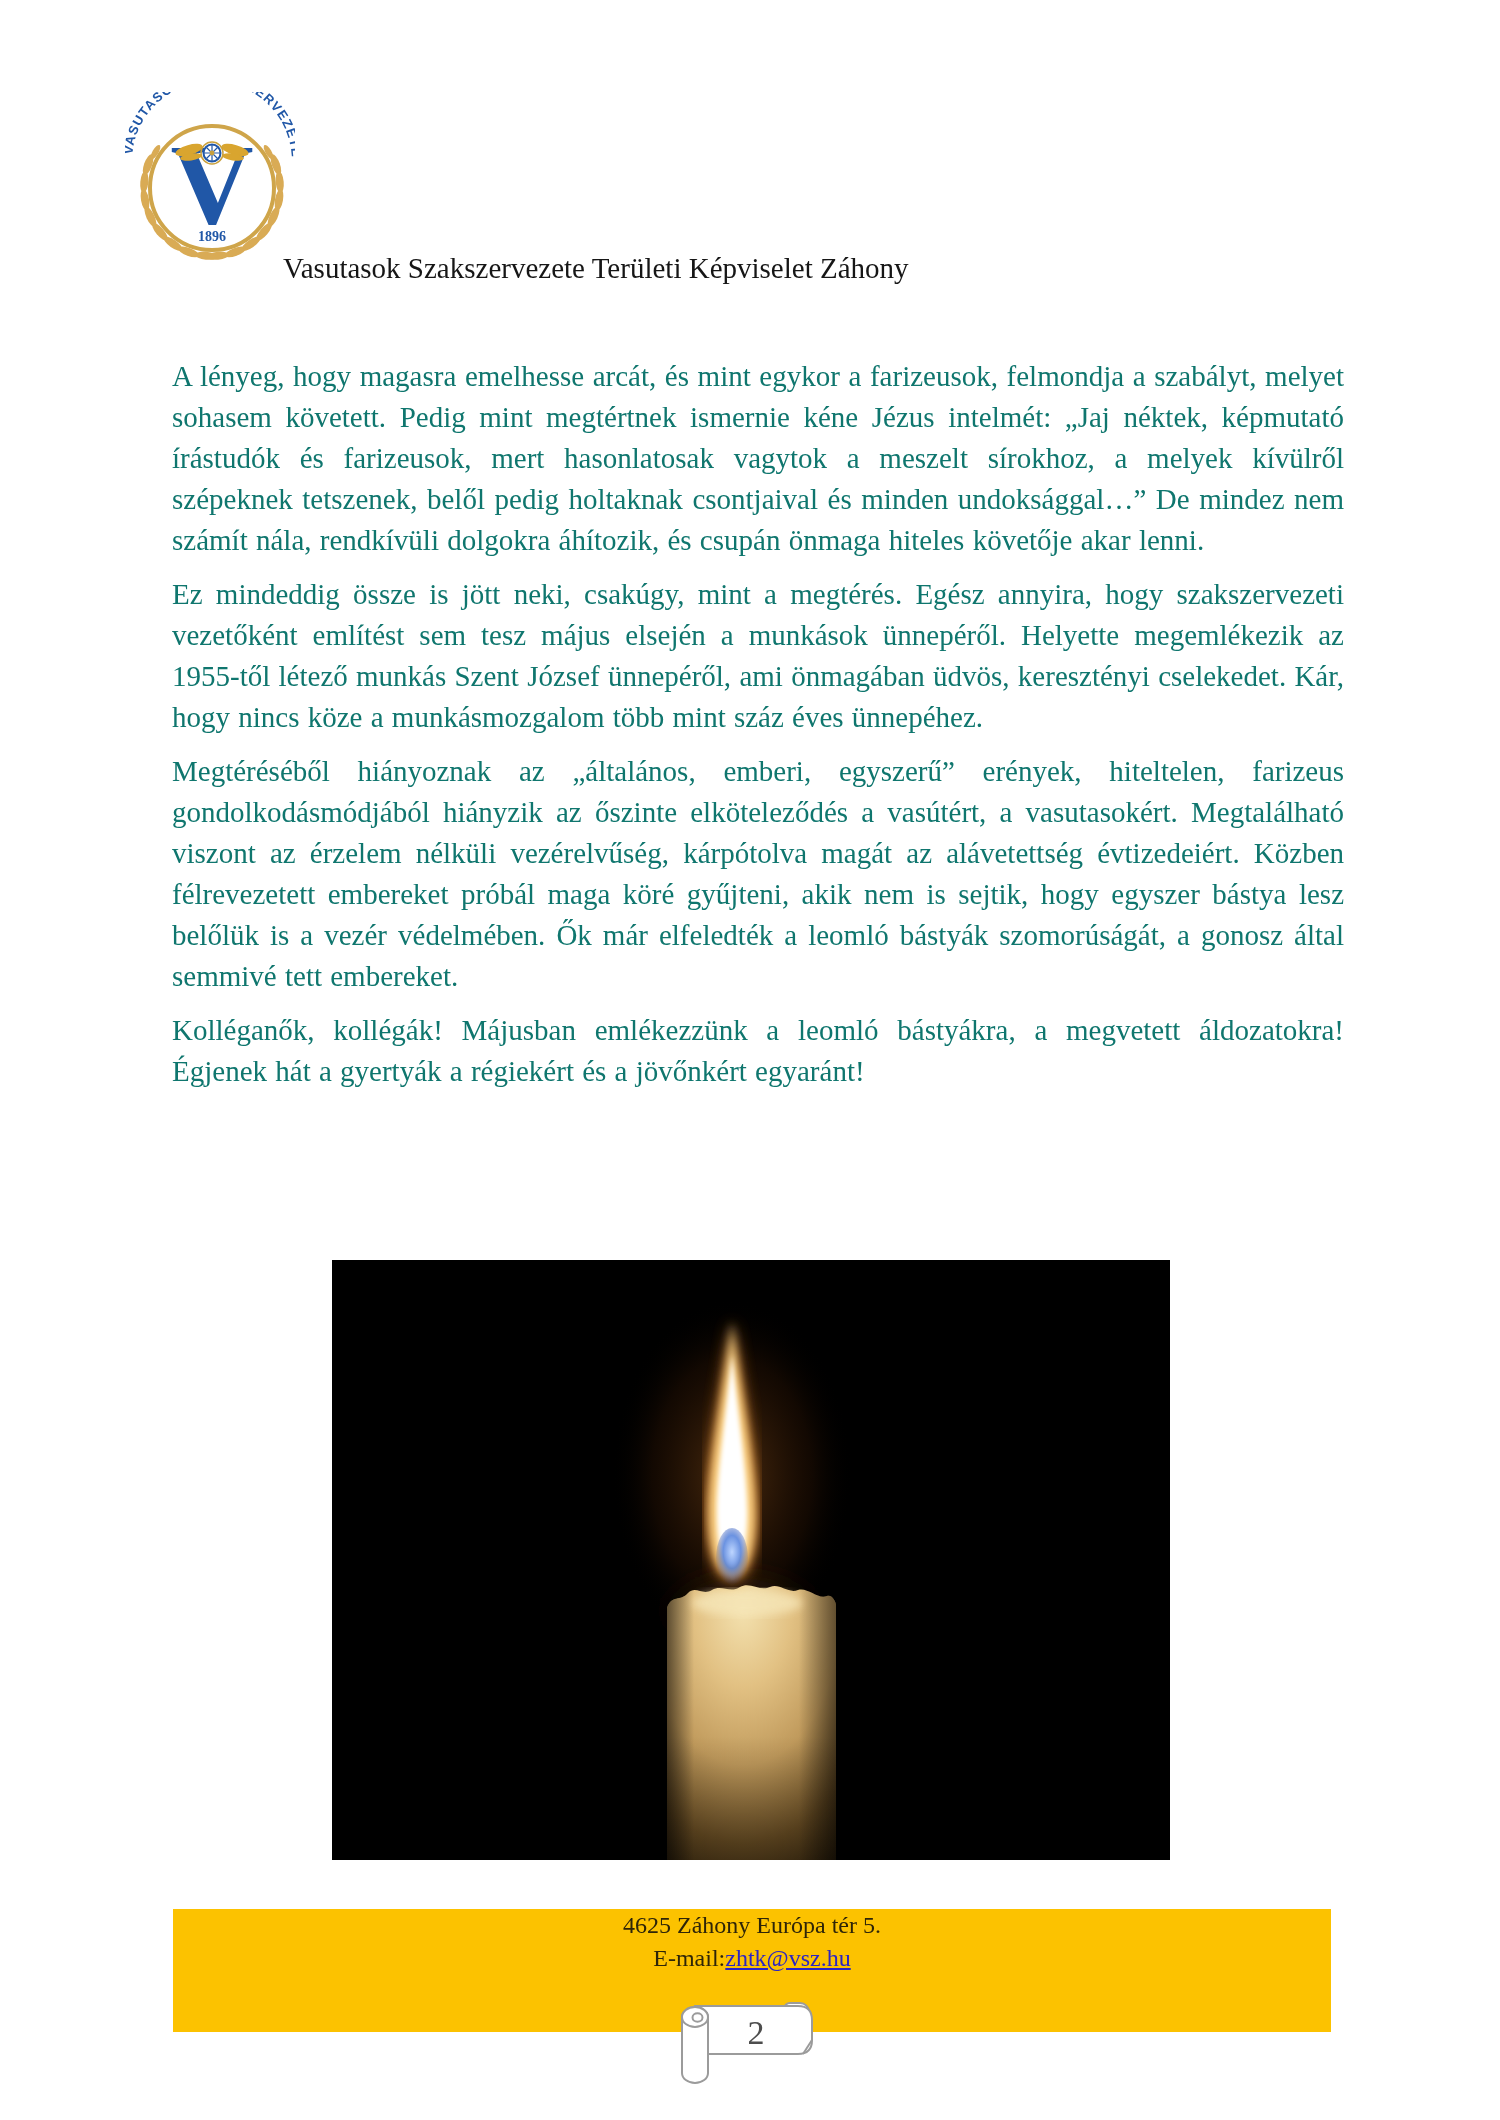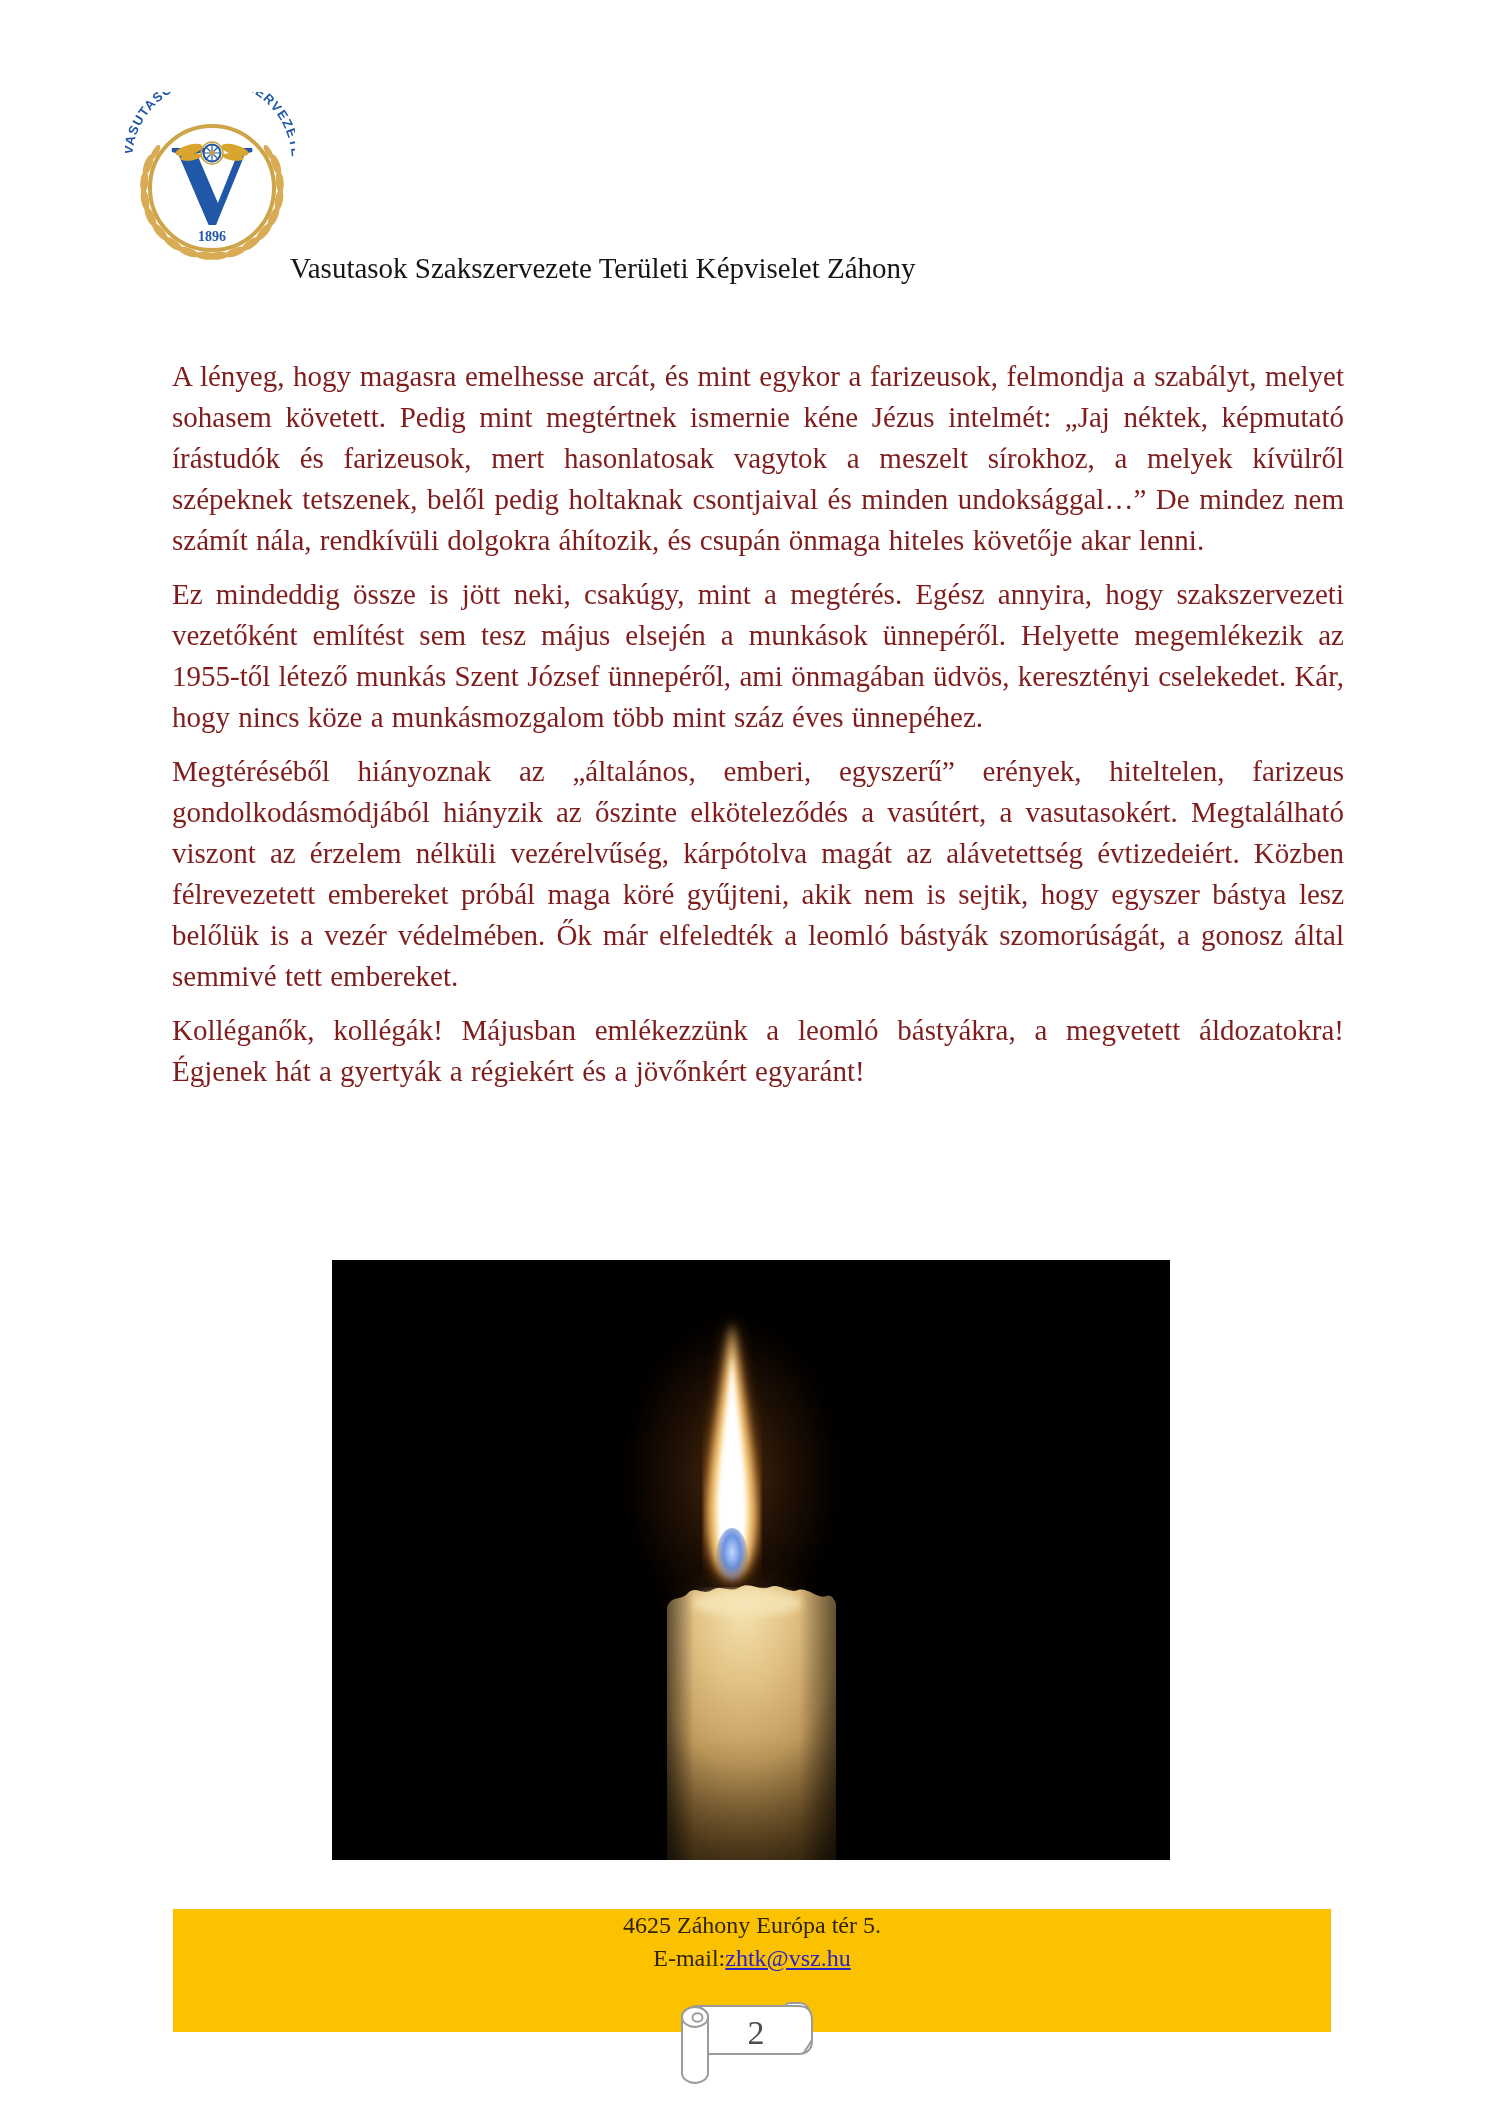--- a/index.html
+++ b/index.html
@@ -3,27 +3,27 @@
 <meta charset="utf-8">
 <style>
   html,body{margin:0;padding:0;background:#777;}
   .page{
     position:relative;width:1500px;height:2120px;background:#ffffff;
     font-family:"Liberation Serif","DejaVu Serif",serif;color:#1a1a1a;
     margin:0 auto;overflow:hidden;
   }
   .logo{position:absolute;left:125px;top:92px;width:170px;height:200px;}
   .title{
-    position:absolute;left:290px;top:252px;margin:0;
+    position:absolute;left:283px;top:252px;margin:0;
     font-size:29px;font-weight:normal;color:#161616;white-space:nowrap;
     font-family:"Liberation Serif","DejaVu Serif",serif;
   }
   .body-text{
     position:absolute;left:172px;top:356px;width:1172px;
-    font-size:29px;line-height:41px;text-align:justify;color:#7f1d1d;
+    font-size:29px;line-height:41px;text-align:justify;color:#0f766e;
     word-spacing:1px;
   }
   .body-text p{margin:0 0 13px 0;}
   .candle-figure{position:absolute;left:332px;top:1260px;width:838px;height:600px;margin:0;}
   .candle-figure svg{display:block;width:100%;height:100%;}
   .footer-bar{
     position:absolute;left:173px;top:1909px;width:1158px;height:123px;
     background:#fcc200;text-align:center;color:#2e2508;
     font-size:24px;line-height:33px;box-sizing:border-box;
   }

